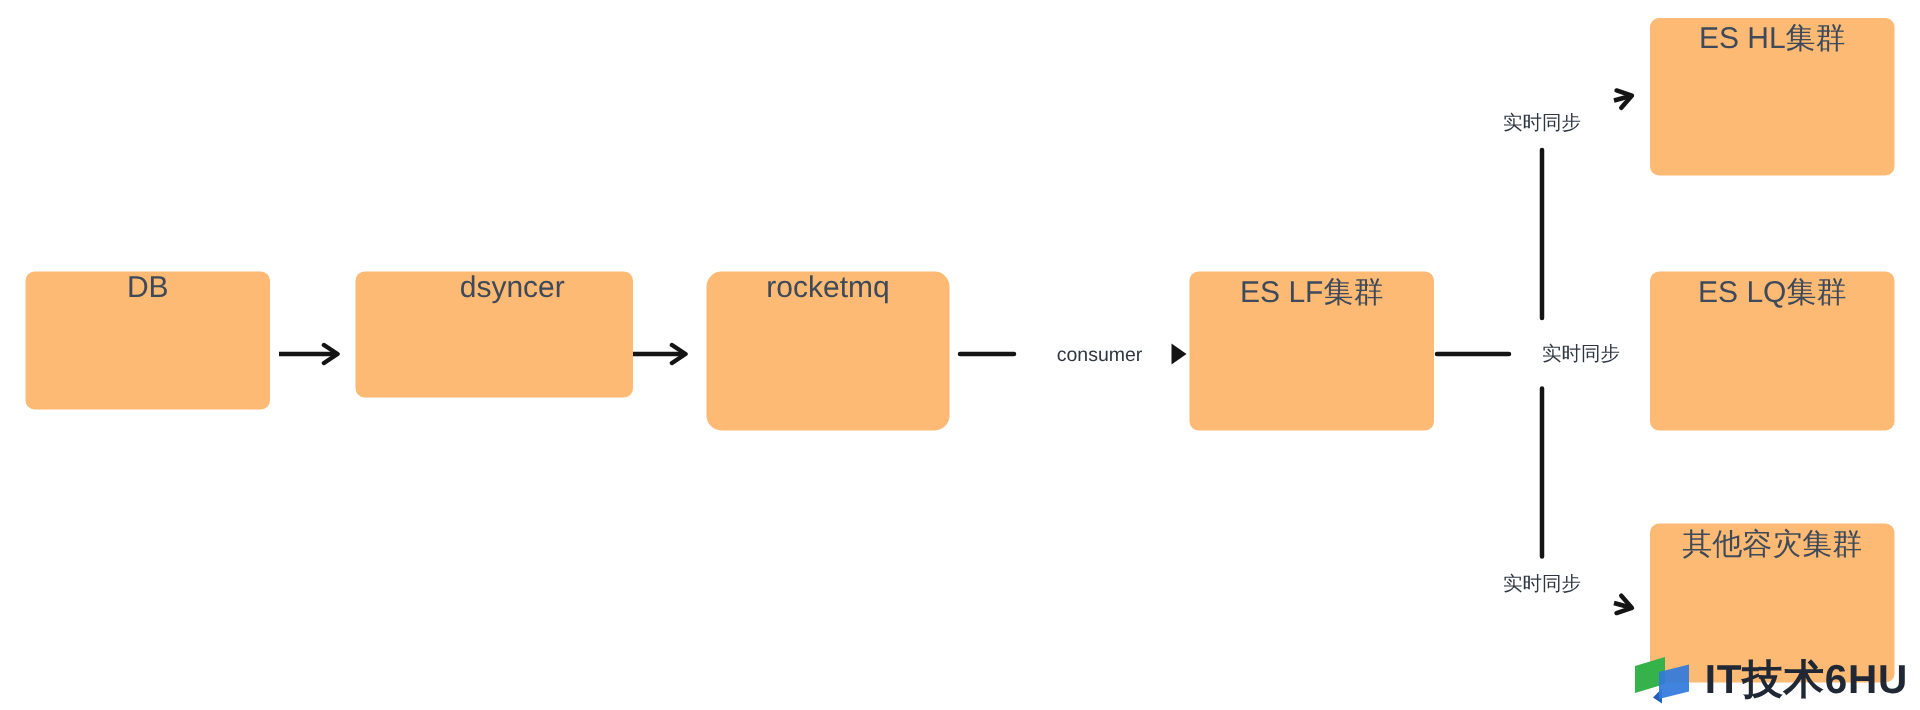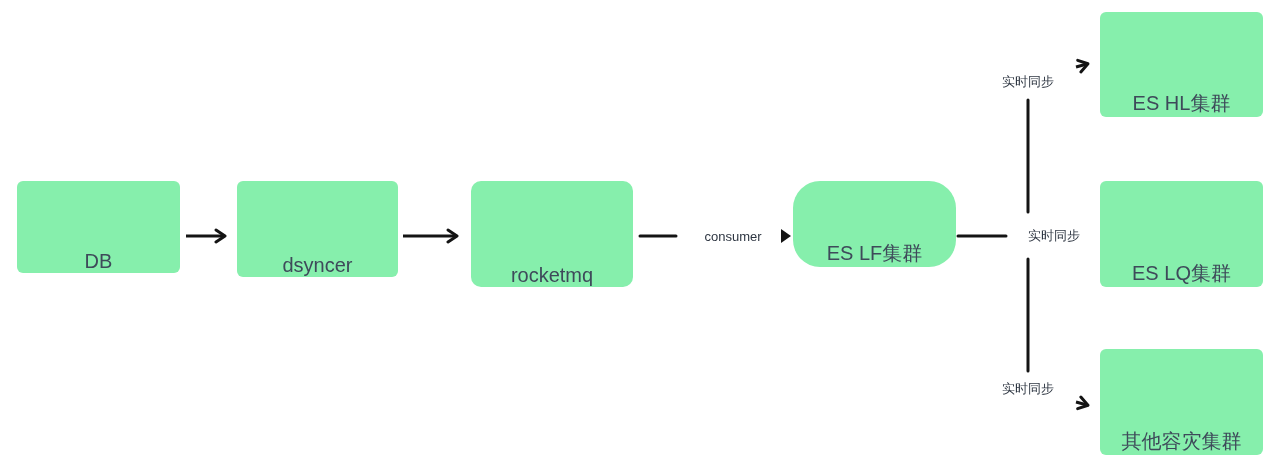--- a/index.html
+++ b/index.html
@@ -6,45 +6,45 @@
   #canvas {
     position: relative;
     width: 1280px;
     height: 473px;
     background: #ffffff;
     overflow: hidden;
     font-family: "Liberation Sans", "DejaVu Sans", sans-serif;
   }
   .node {
     position: absolute;
-    background: #86efac;
+    background: #fdba74;
     border-radius: 6px;
     display: flex;
-    align-items: flex-end;
+    align-items: flex-start;
     justify-content: center;
     color: #3e4a5a;
     font-size: 20px;
     white-space: nowrap;
   }
   .edge-label {
     position: absolute;
     transform: translate(-50%, -50%);
     color: #2e3642;
     font-size: 13px;
     white-space: nowrap;
   }
   #connector-layer {
     position: absolute;
     left: 0; top: 0;
     width: 1280px; height: 473px;
   }
   #node-db        { left: 17px;   top: 181px; width: 163px; height: 92px; }
-  #node-dsyncer   { left: 237px;  top: 181px; width: 161px; height: 96px; }
+  #node-dsyncer   { left: 237px;  top: 181px; width: 161px; height: 84px; padding-left: 24px; }
   #node-rocketmq  { left: 471px;  top: 181px; width: 162px; height: 106px; border-radius: 10px; }
-  #node-es-lf     { left: 793px;  top: 181px; width: 163px; height: 86px; border-radius: 27px; }
+  #node-es-lf     { left: 793px;  top: 181px; width: 163px; height: 106px; }
   #node-es-hl     { left: 1100px; top: 12px;  width: 163px; height: 105px; }
   #node-es-lq     { left: 1100px; top: 181px; width: 163px; height: 106px; }
   #node-other-dr  { left: 1100px; top: 349px; width: 163px; height: 106px; }
   #label-consumer    { left: 733px;  top: 236px; }
   #label-sync-top    { left: 1028px; top: 82px;  }
   #label-sync-middle { left: 1054px; top: 236px; }
   #label-sync-bottom { left: 1028px; top: 389px; }
   #watermark {
     position: absolute;
     right: 8px;
@@ -102,14 +102,22 @@
   </div>
   <div class="node" id="node-es-lq">
     <span>ES LQ集群</span>
   </div>
 
   <span class="edge-label" id="label-consumer">consumer</span>
   <span class="edge-label" id="label-sync-top">实时同步</span>
   <span class="edge-label" id="label-sync-middle">实时同步</span>
   <span class="edge-label" id="label-sync-bottom">实时同步</span>
 
+  <div id="watermark">
+    <svg width="42" height="36" viewBox="0 0 42 36">
+      <polygon points="2,9 22,3 22,21 2,27" fill="#35b24a"></polygon>
+      <polygon points="14,30 20,34 20,24" fill="#1f5fb8"></polygon>
+      <polygon points="18,13 38,8 38,26 18,31" fill="#3179dc" fill-opacity="0.92"></polygon>
+    </svg>
+    <span id="watermark-text">IT技术6HU</span>
+  </div>
 
 </div>
 
 </body></html>

